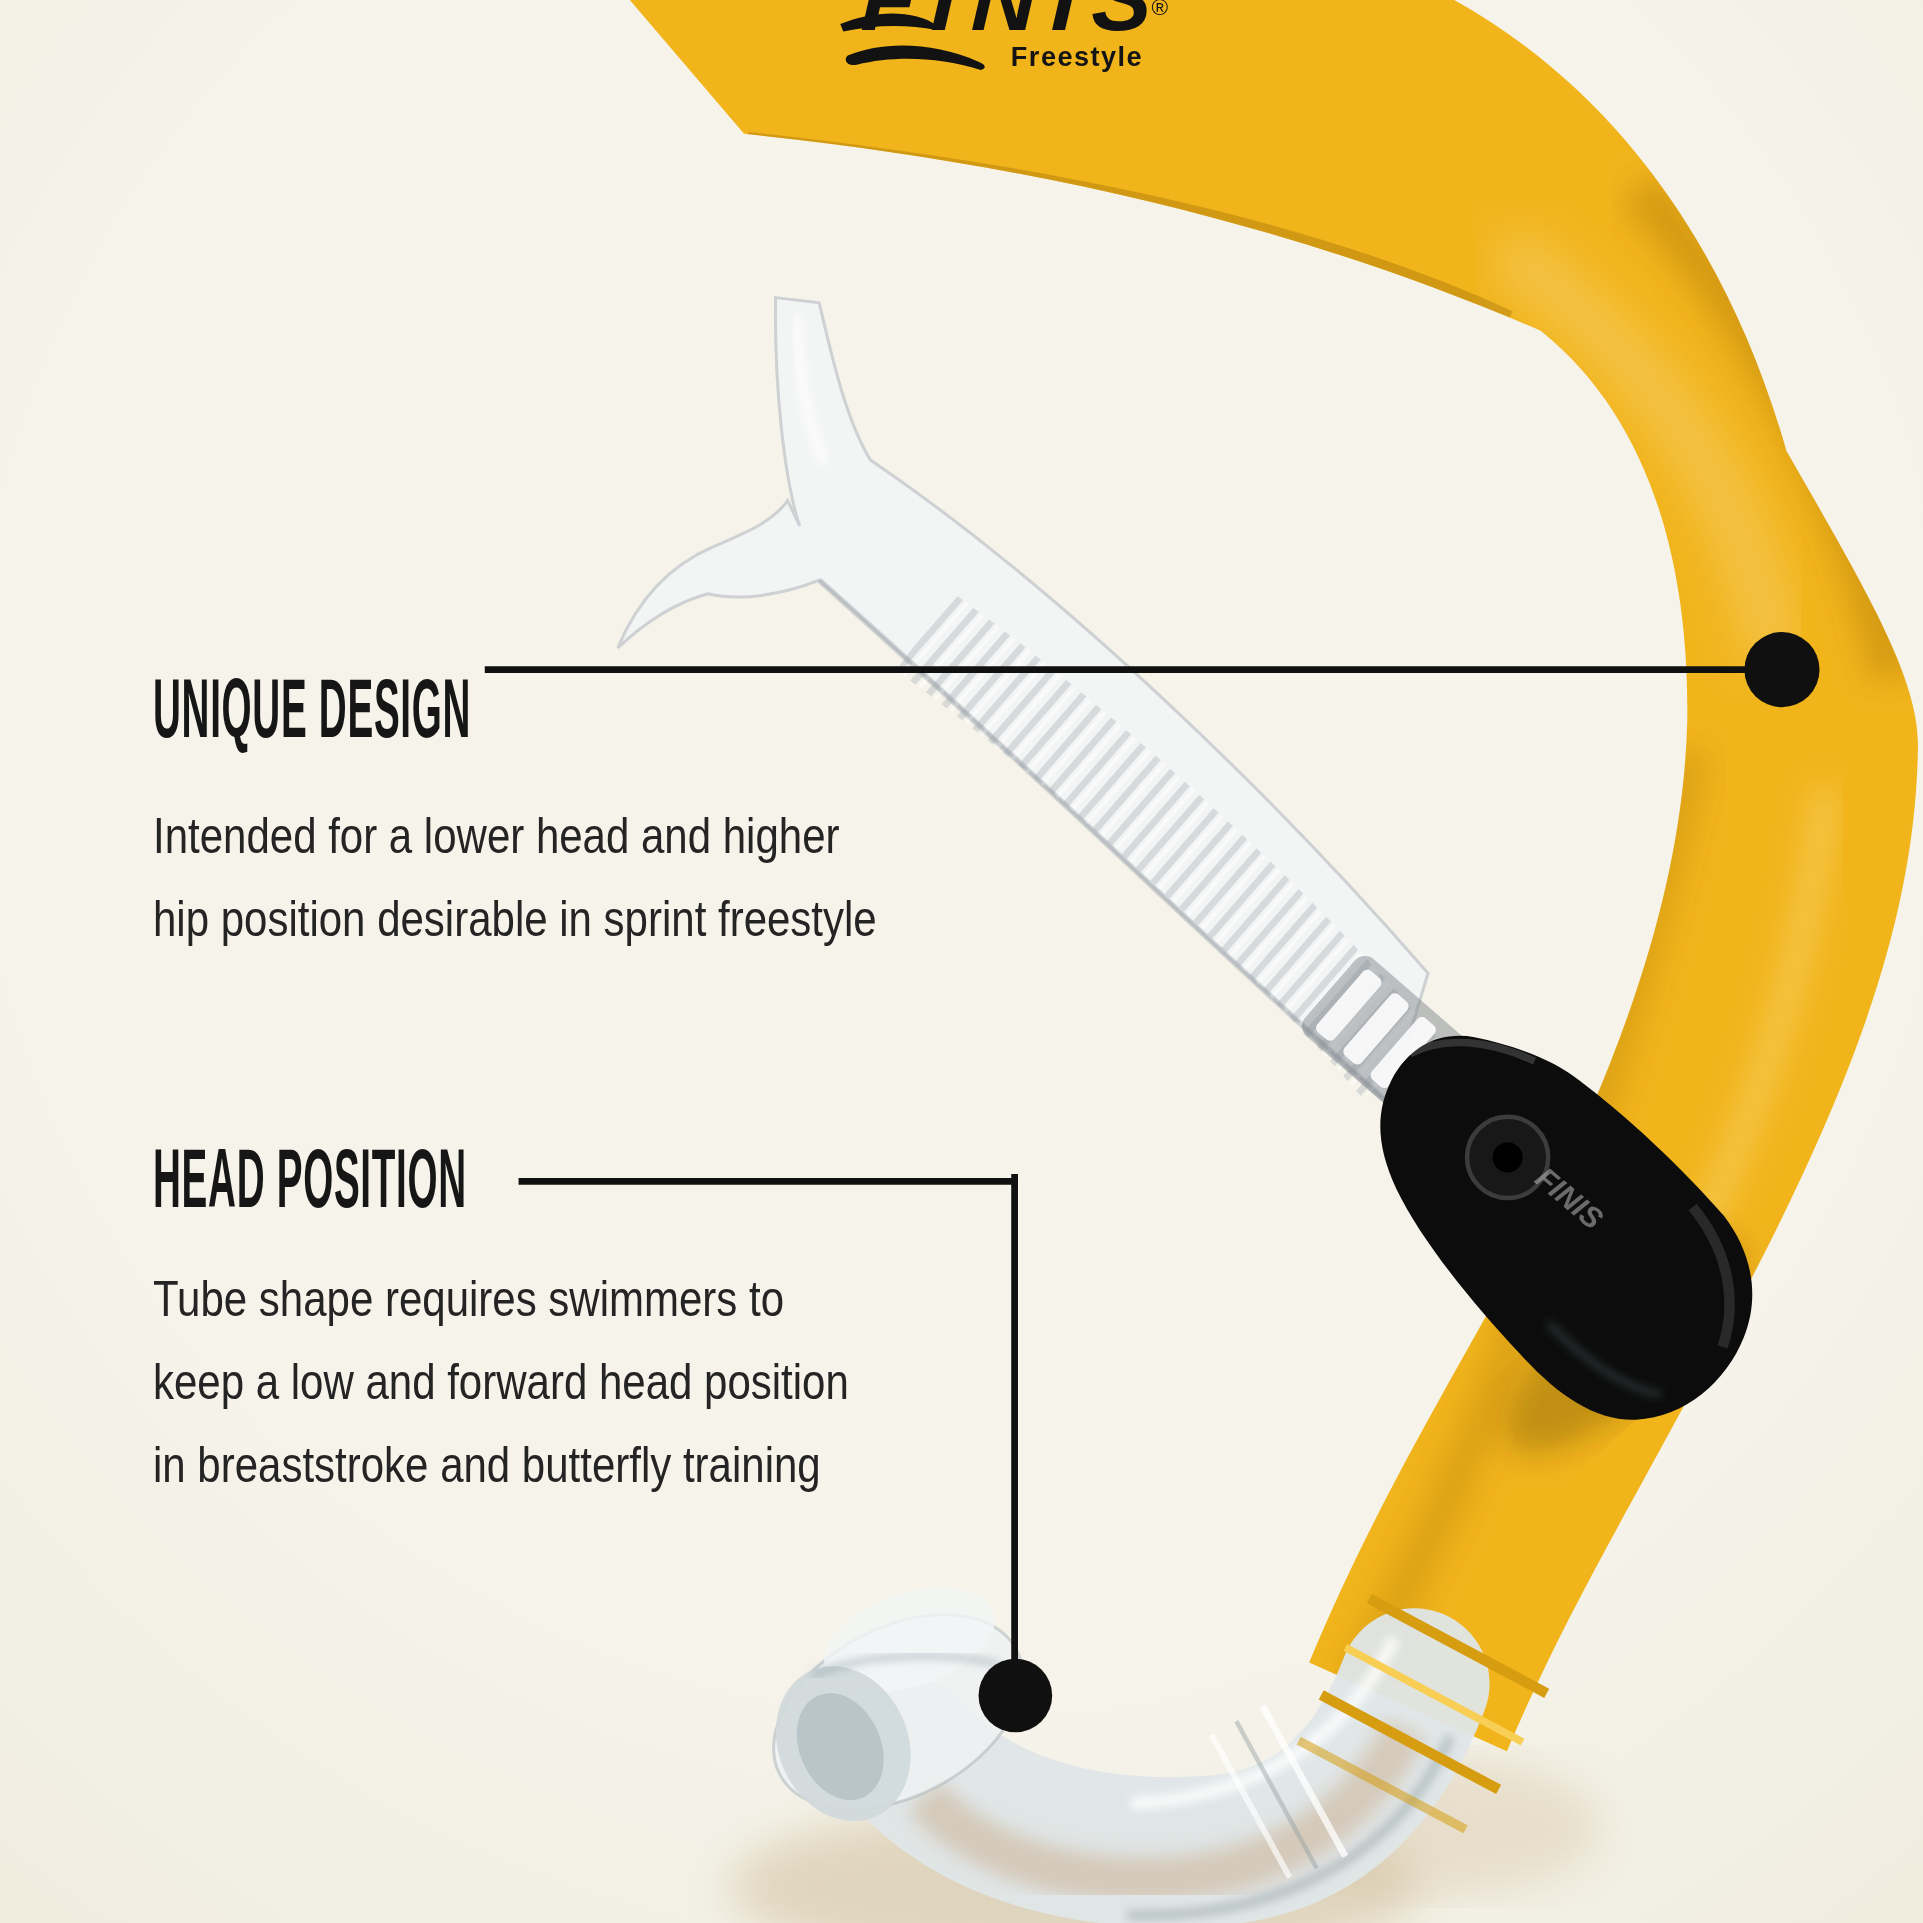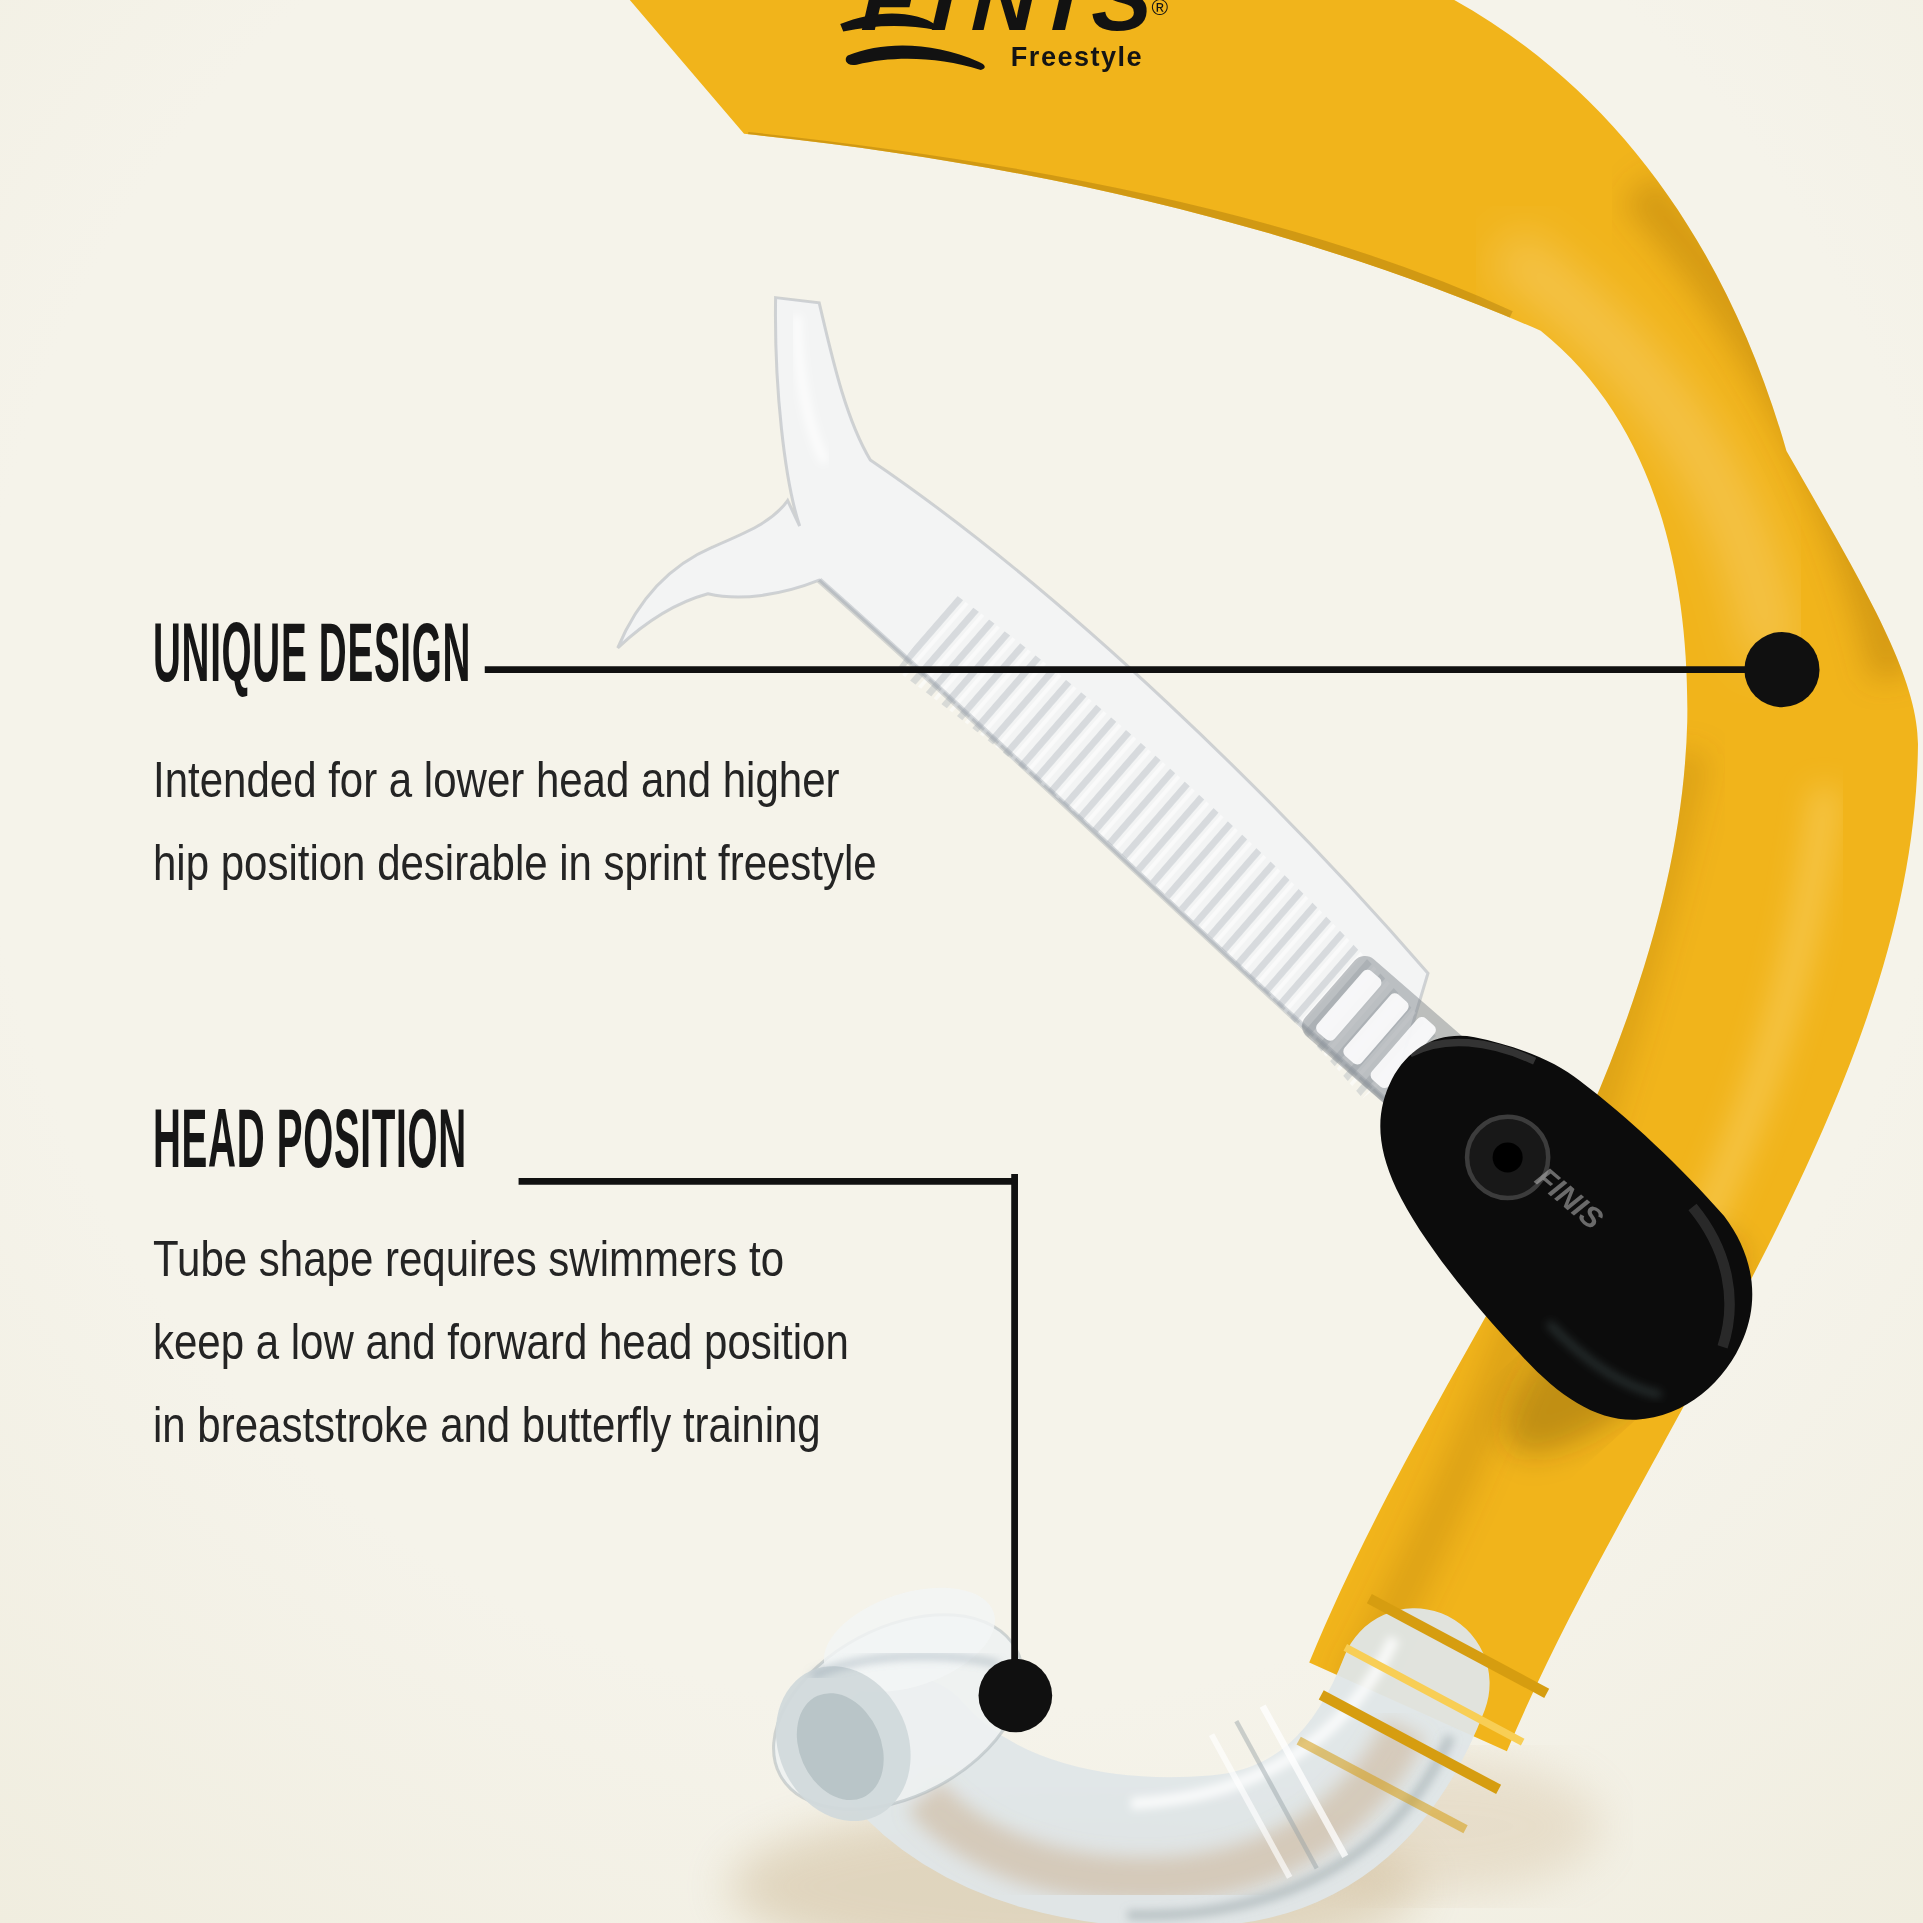--- a/index.html
+++ b/index.html
@@ -9,23 +9,23 @@
   }
   .stage svg{position:absolute;left:0;top:0;}
   .callout{position:absolute;color:#1d1d1d;}
   .callout h2{
     margin:0;font-weight:700;font-size:84px;line-height:1;
     letter-spacing:1.5px;color:#161616;white-space:nowrap;
     transform:scaleX(0.46);transform-origin:left top;
   }
   .callout .body{margin-top:0;font-size:50px;line-height:83px;font-weight:400;
     color:#242424;transform:scaleX(0.84);transform-origin:left top;white-space:nowrap;}
-  .c1{left:153px;top:610px;}
+  .c1{left:153px;top:666px;}
   .c1 .body{margin-top:45px;}
-  .c2{left:153px;top:1096px;}
+  .c2{left:153px;top:1136px;}
   .c2 .body{margin-top:38px;}
   .logo-f{font-weight:700;font-style:italic;letter-spacing:20px;}
   .logo-s{font-weight:700;letter-spacing:2px;}
 </style>
 </head>
 <body>
 
 <div class="stage">
 
   <svg width="1924" height="1924" viewBox="0 0 2560 2560">

